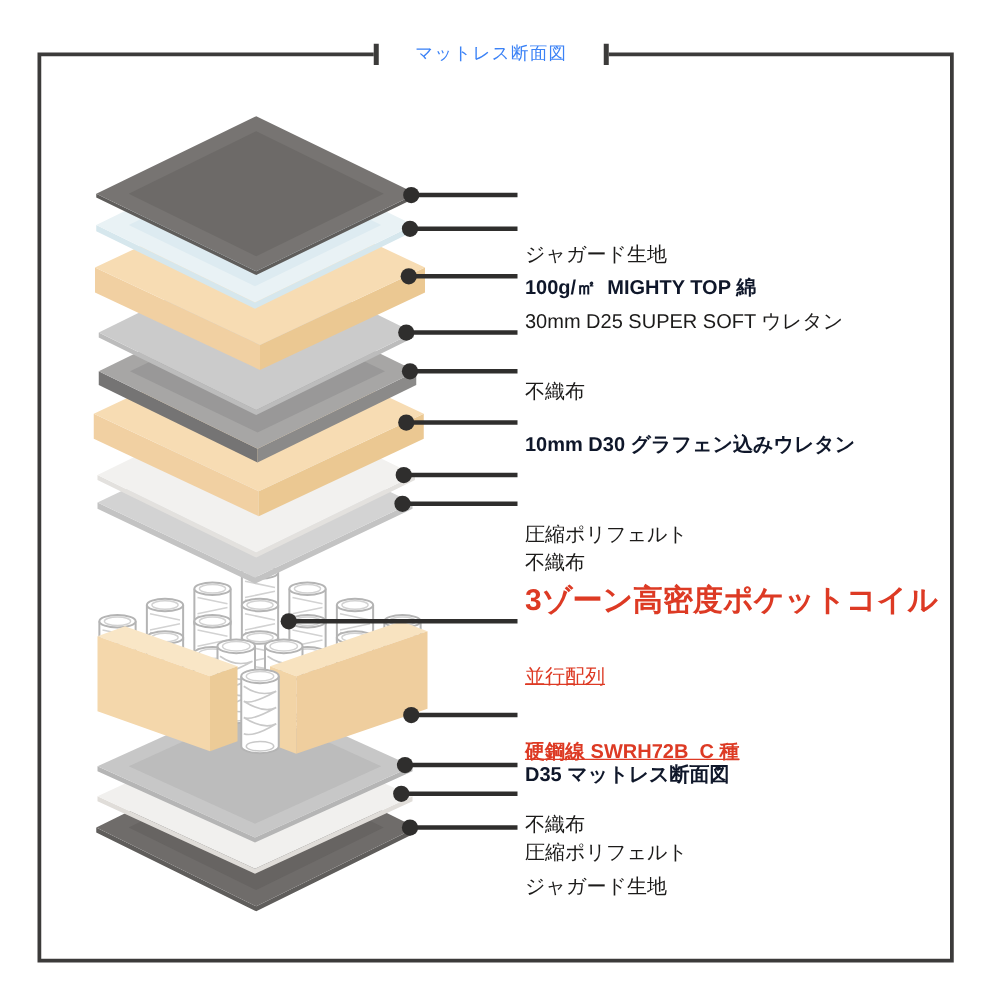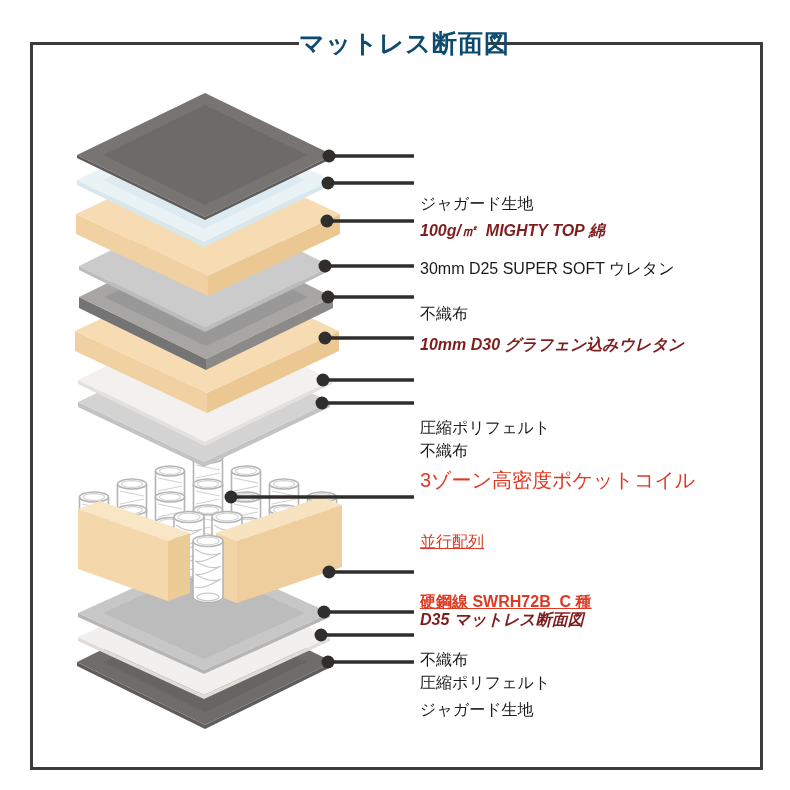--- a/index.html
+++ b/index.html
@@ -3,27 +3,27 @@
 <meta charset="utf-8">
 <style>
   html,body{margin:0;padding:0;background:#fff;}
   #stage{position:relative;width:790px;height:790px;background:#fff;overflow:hidden;
          font-family:"Liberation Sans",sans-serif;}
   #frame{position:absolute;left:30px;top:42px;width:727px;height:722px;
          border:3px solid #3c3b3a;}
   #title-band{position:absolute;left:299px;top:27px;width:188px;height:32px;background:#fff;
          display:flex;align-items:center;justify-content:space-between;z-index:5;}
   .tick{width:4px;height:17px;background:#3c3b3a;}
-  #title-text{font-size:25px;font-weight:bold;color:#0c4a6e;letter-spacing:1px;white-space:pre;}
+  #title-text{font-size:14px;font-weight:normal;color:#3b82f6;letter-spacing:1px;white-space:pre;}
   #diagram{position:absolute;left:0;top:0;}
   .lbl{position:absolute;left:420px;transform:translateY(-50%);font-size:16px;
        color:#1c1b1a;white-space:pre;z-index:4;margin-top:48px;}
-  .lbl.red{color:#7f1d1d;font-weight:bold;font-style:italic;}
+  .lbl.red{color:#0f172a;font-weight:bold;}
   #coil-spec{position:absolute;left:420px;top:431px;color:#dd3a24;white-space:pre;z-index:4;}
-  #coil-spec .h{font-size:20px;font-weight:normal;line-height:27px;}
+  #coil-spec .h{font-size:24px;font-weight:bold;line-height:27px;}
   #coil-spec .ln{font-size:16px;line-height:23.5px;text-decoration:underline;}
   #coil-spec .ln.b{font-weight:bold;}
 </style>
 </head>
 <body>
 
 <div id="stage">
 
   <div id="frame"></div>
 
@@ -164,23 +164,23 @@
       <circle cx="231" cy="497" r="6.5"></circle>
         <circle cx="329" cy="572" r="6.5"></circle>
       <circle cx="324" cy="612" r="6.5"></circle>
         <circle cx="321" cy="635" r="6.5"></circle>
       <circle cx="328" cy="662" r="6.5"></circle>
     </g>
   </svg>
 
   <div class="lbl" style="top:156px">ジャガード生地</div>
   <div class="lbl red" style="top:183px">100g/㎡  MIGHTY TOP 綿</div>
-  <div class="lbl" style="top:221px">30mm D25 SUPER SOFT ウレタン</div>
+  <div class="lbl" style="top:210px">30mm D25 SUPER SOFT ウレタン</div>
   <div class="lbl" style="top:266px">不織布</div>
-  <div class="lbl red" style="top:297px">10mm D30 グラフェン込みウレタン</div>
+  <div class="lbl red" style="top:308px">10mm D30 グラフェン込みウレタン</div>
   <div class="lbl" style="top:380px">圧縮ポリフェルト</div>
   <div class="lbl" style="top:403px">不織布</div>
   <div class="lbl red" style="top:572px">D35 マットレス断面図</div>
   <div class="lbl" style="top:612px">不織布</div>
   <div class="lbl" style="top:635px">圧縮ポリフェルト</div>
   <div class="lbl" style="top:662px">ジャガード生地</div>
 
   <div id="coil-spec">
     <div class="h">3ゾーン高密度ポケットコイル</div>
     <div class="ln">並行配列</div>

